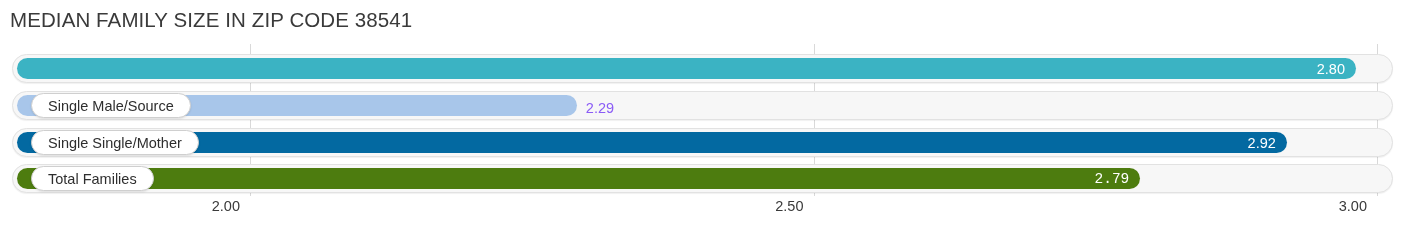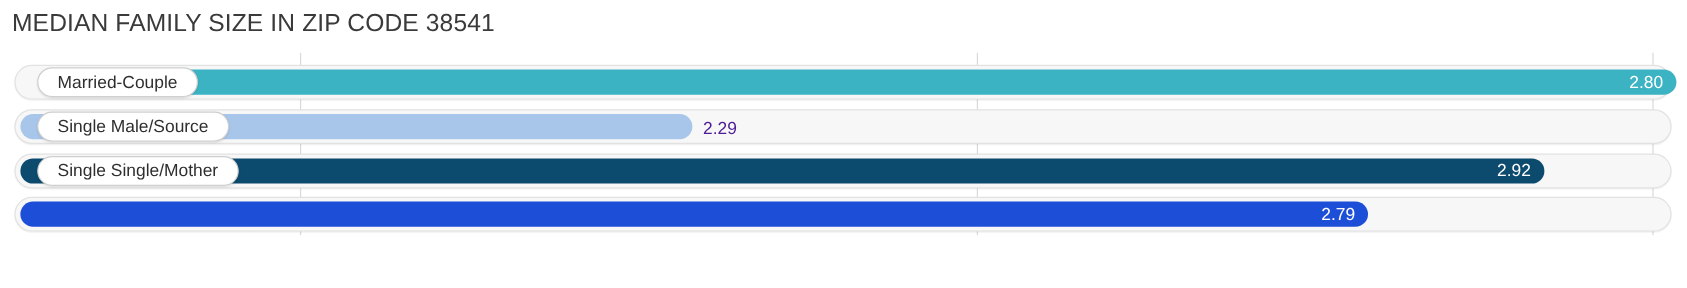--- a/index.html
+++ b/index.html
@@ -93,21 +93,21 @@
     transform: translateY(-50%);
     font-size: 14.5px;
     color: #ffffff;
     white-space: nowrap;
   }
   .bar-value-out {
     position: absolute;
     top: 50%;
     transform: translateY(-50%);
     font-size: 14.5px;
-    color: #4c1d95;
+    color: #8b5cf6;
     white-space: nowrap;
   }
   .label-pill {
     position: absolute;
     left: 31px;
     top: 4px;
     height: 25px;
     display: flex;
     align-items: center;
     padding: 0 16px;
@@ -145,40 +145,45 @@
 <div class="chart">
 
   <div class="title">MEDIAN FAMILY SIZE IN ZIP CODE 38541</div>
 
   <div class="plot" id="plot">
       <div class="gridline" style="left: 250px;"></div>
       <div class="gridline" style="left: 813.5px;"></div>
       <div class="gridline" style="left: 1377px;"></div>
       <div class="row" style="top: 8px;">
         <div class="track"></div>
-        <div class="bar" style="width: 1339px; background: rgb(59, 179, 195); margin-left: 41px;">
+        <div class="bar" style="width: 1339px; background: rgb(59, 179, 195);">
           <span class="bar-value-in">2.80</span>
         </div>
-        <div class="label-pill">Married-Couple</div>
       </div>
       <div class="row" style="top: 45px;">
         <div class="track"></div>
         <div class="bar" style="width: 559.83px; background: rgb(168, 198, 234);"></div>
         <span class="bar-value-out" style="left: 585.83px;">2.29</span>
         <div class="label-pill">Single Male/Source</div>
       </div>
       <div class="row" style="top: 82px;">
         <div class="track"></div>
-        <div class="bar" style="width: 1269.84px; background: #0c4a6e;">
+        <div class="bar" style="width: 1269.84px; background: #0369a1;">
           <span class="bar-value-in">2.92</span>
         </div>
         <div class="label-pill">Single Single/Mother</div>
       </div>
       <div class="row" style="top: 118px;">
         <div class="track"></div>
-        <div class="bar" style="width: 1123.33px; background: #1d4ed8;">
+        <div class="bar" style="width: 1123.33px; background: #4d7c0f; font-family: Liberation Mono, monospace;">
           <span class="bar-value-in">2.79</span>
         </div>
+        <div class="label-pill">Total Families</div>
       </div>
     </div>
 
+  <div class="axis" id="axis">
+      <div class="tick-label" style="left: 250px;">2.00</div>
+      <div class="tick-label" style="left: 813.5px;">2.50</div>
+      <div class="tick-label" style="left: 1377px;">3.00</div>
+    </div>
 
 </div>
 
 </body></html>

